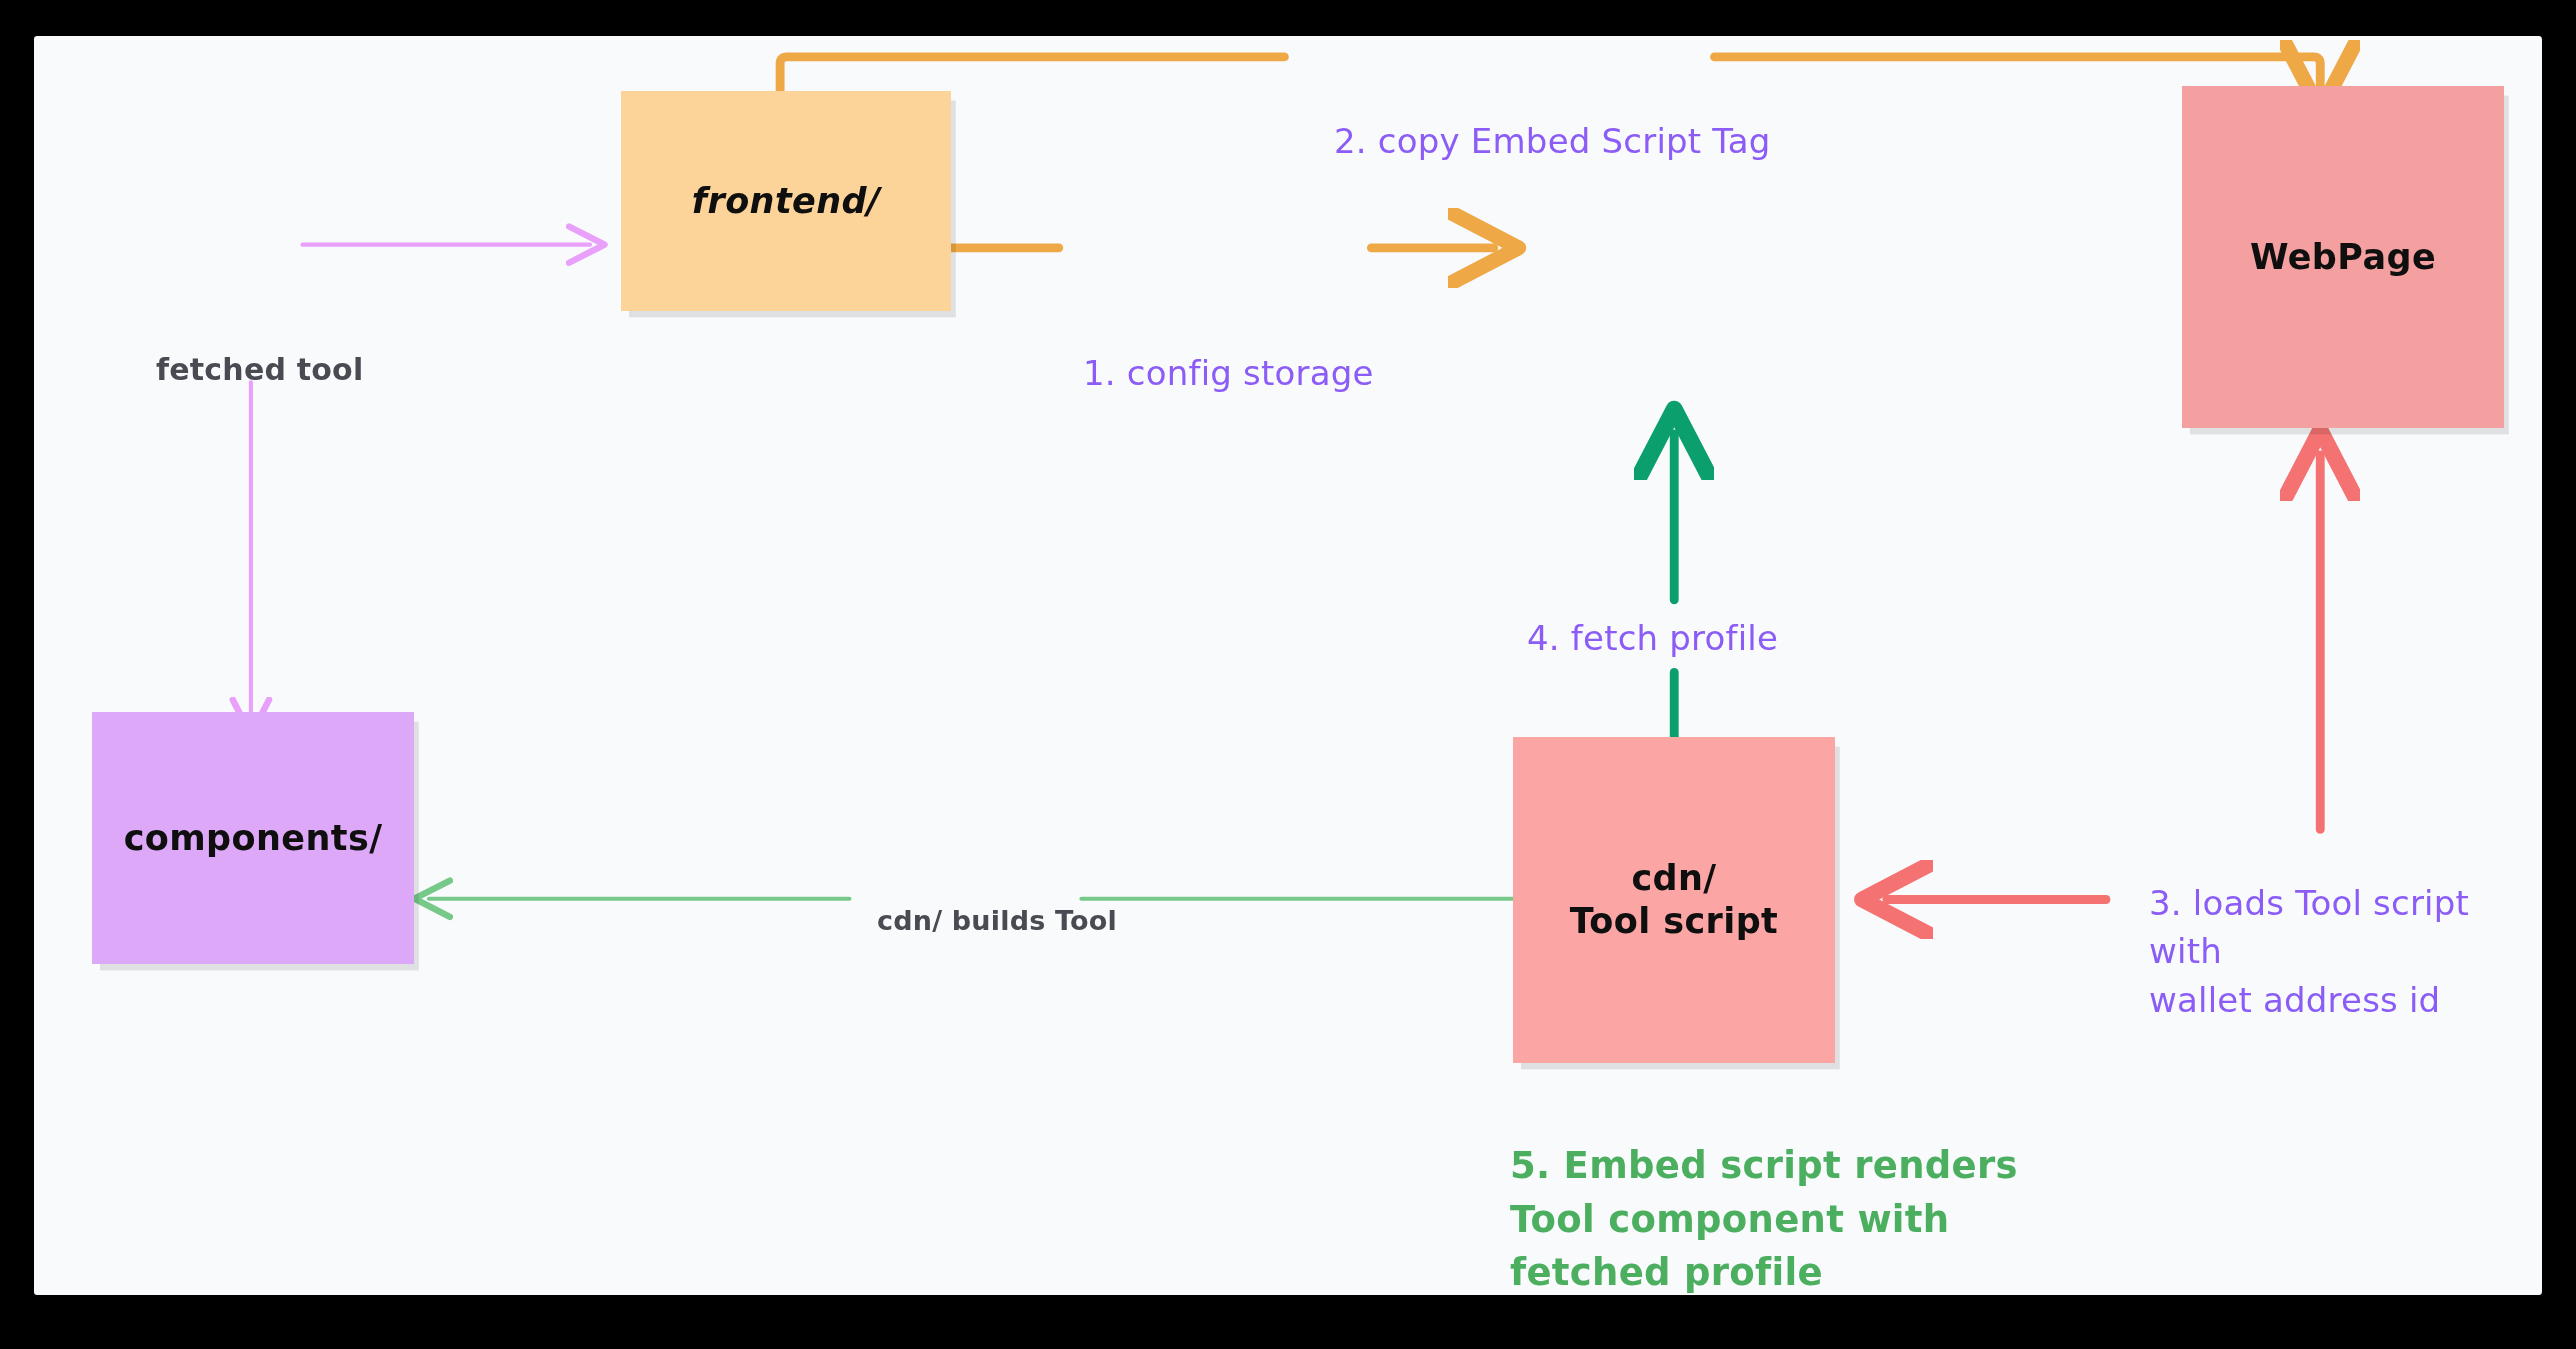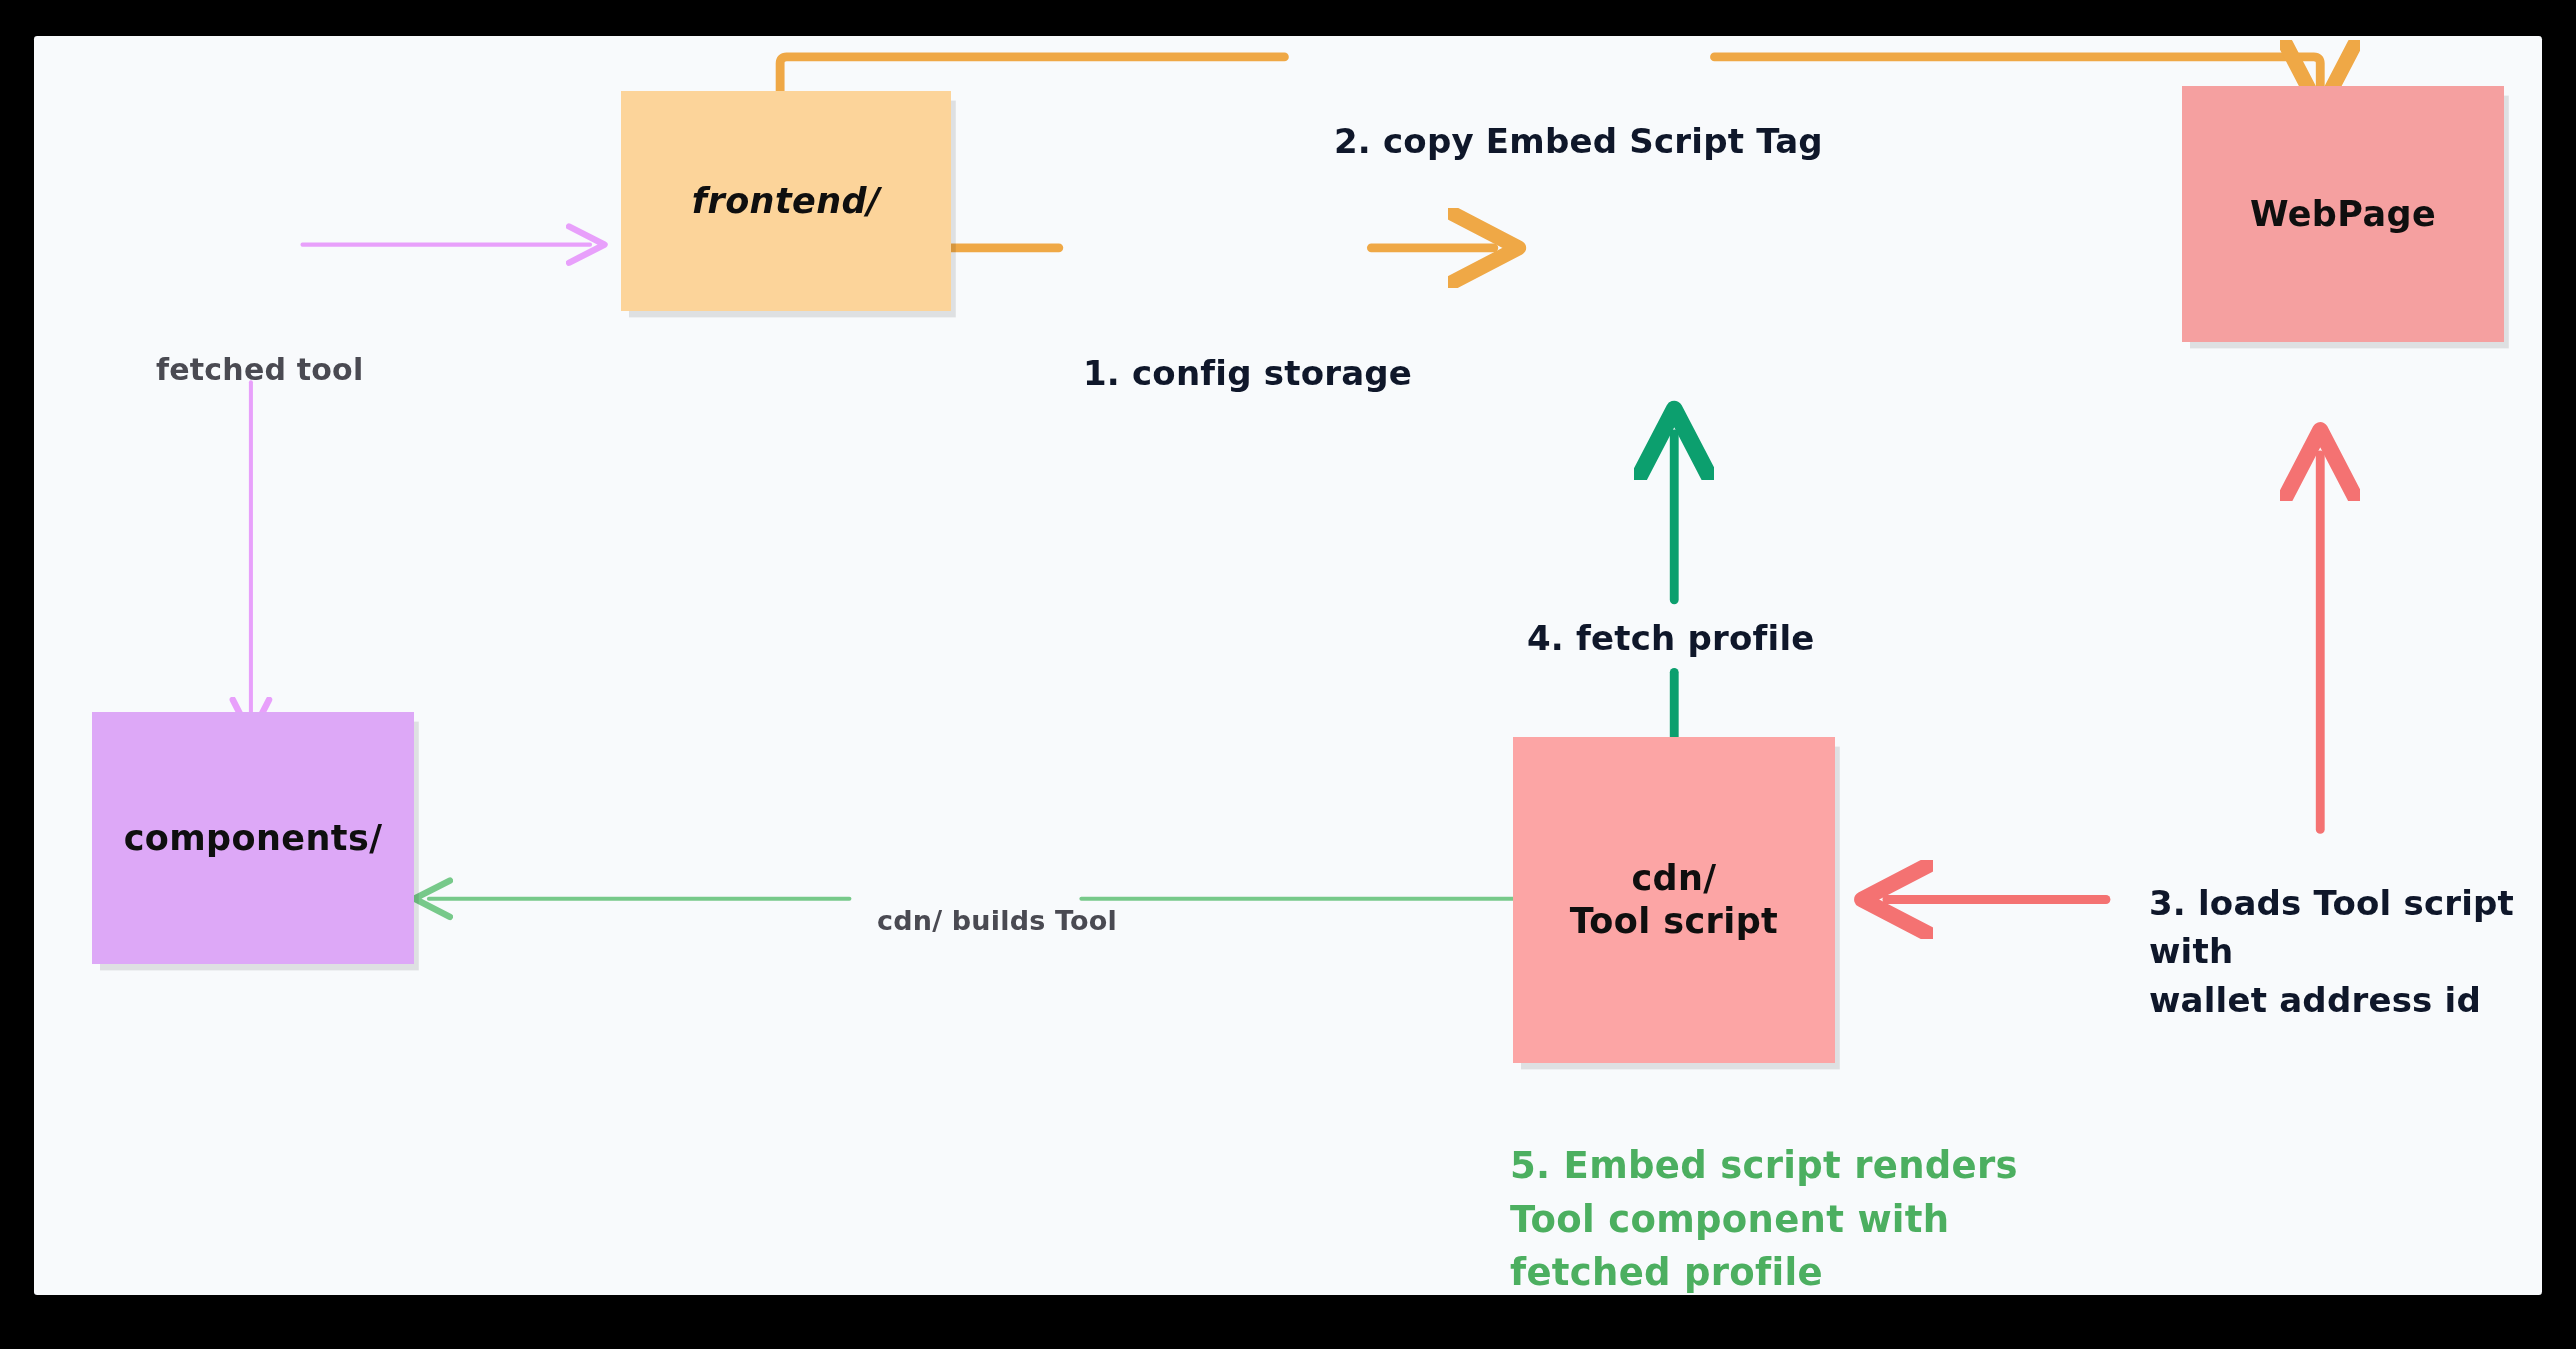--- a/index.html
+++ b/index.html
@@ -42,42 +42,42 @@
     font-weight: bold;
     color: #0f0f0f;
     line-height: 1.22;
     letter-spacing: 0.4px;
   }
   .node-label {
     white-space: pre-line;
   }
   .edge-label {
     position: absolute;
-    font-weight: bold;
-    color: #0f172a;
+    font-weight: normal;
+    color: #8b5cf6;
     white-space: pre-line;
     line-height: 1.42;
     letter-spacing: 0.2px;
   }
   .edge-label.muted {
     color: #4a4a52;
     font-weight: bold;
   }
   .note {
     position: absolute;
     font-weight: bold;
     white-space: pre-line;
     line-height: 1.45;
     letter-spacing: 0.3px;
   }
 
   
   #node-frontend   { left: 587px;  top: 55px;   width: 330px; height: 220px; background: #fcd49a; font-size: 35px; font-style: italic; }
   #node-api        { left: 1479px; top: 55px;   width: 322px; height: 314px; background: #a5c8fa; font-size: 35px; }
-  #node-webpage    { left: 2148px; top: 50px;   width: 322px; height: 256px; background: #f5a0a0; font-size: 35px; }
+  #node-webpage    { left: 2148px; top: 50px;   width: 322px; height: 342px; background: #f5a0a0; font-size: 35px; }
   #node-components { left: 58px;   top: 676px;  width: 322px; height: 252px; background: #dda8f7; font-size: 35px; }
   #node-cdn        { left: 1479px; top: 701px;  width: 322px; height: 326px; background: #fca5a5; font-size: 35px; }
 
   
   #label-copy-embed    { left: 1300px; top: 81px;  font-size: 34px; }
   #label-config        { left: 1049px; top: 313px;  font-size: 34px; }
   #label-fetch-profile { left: 1493px; top: 578px;  font-size: 34px; }
   #label-preview-tool  { left: 122px;  top: 313px;  font-size: 30px; }
   #label-cdn-builds    { left: 843px; top: 866px; font-size: 27px; }
   #label-loads-tool    { left: 2115px; top: 843px; font-size: 34px; }

